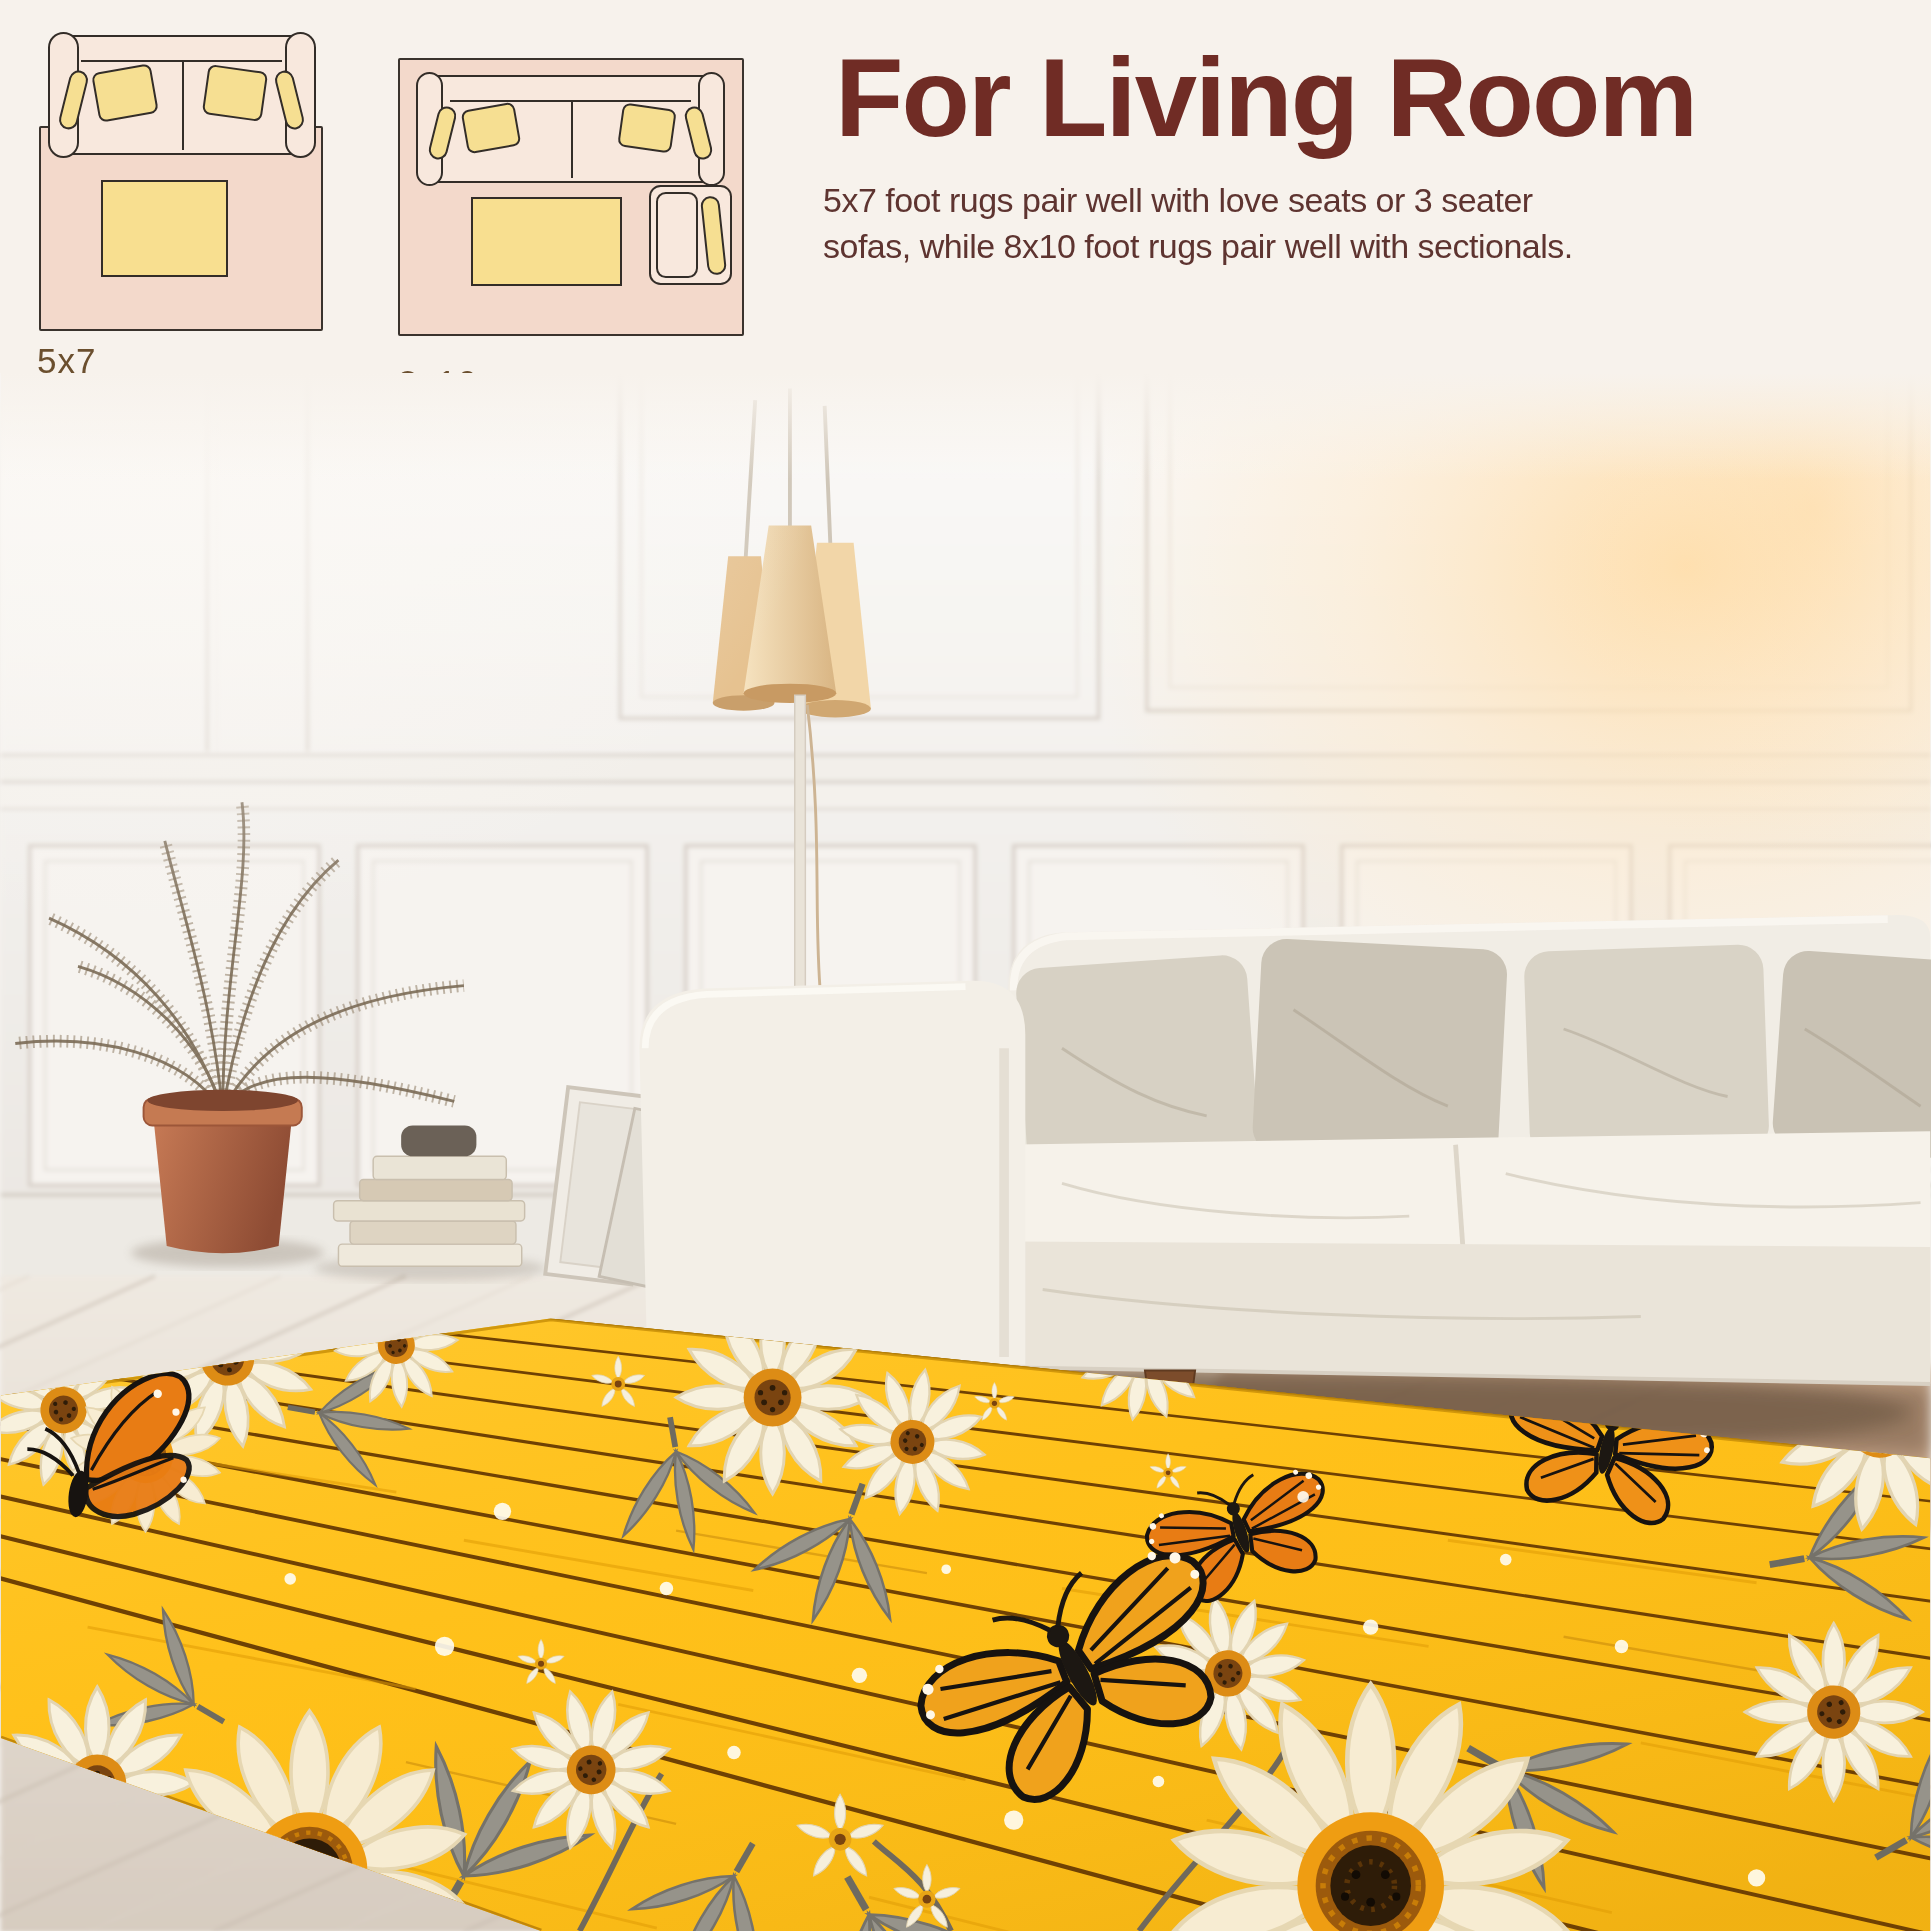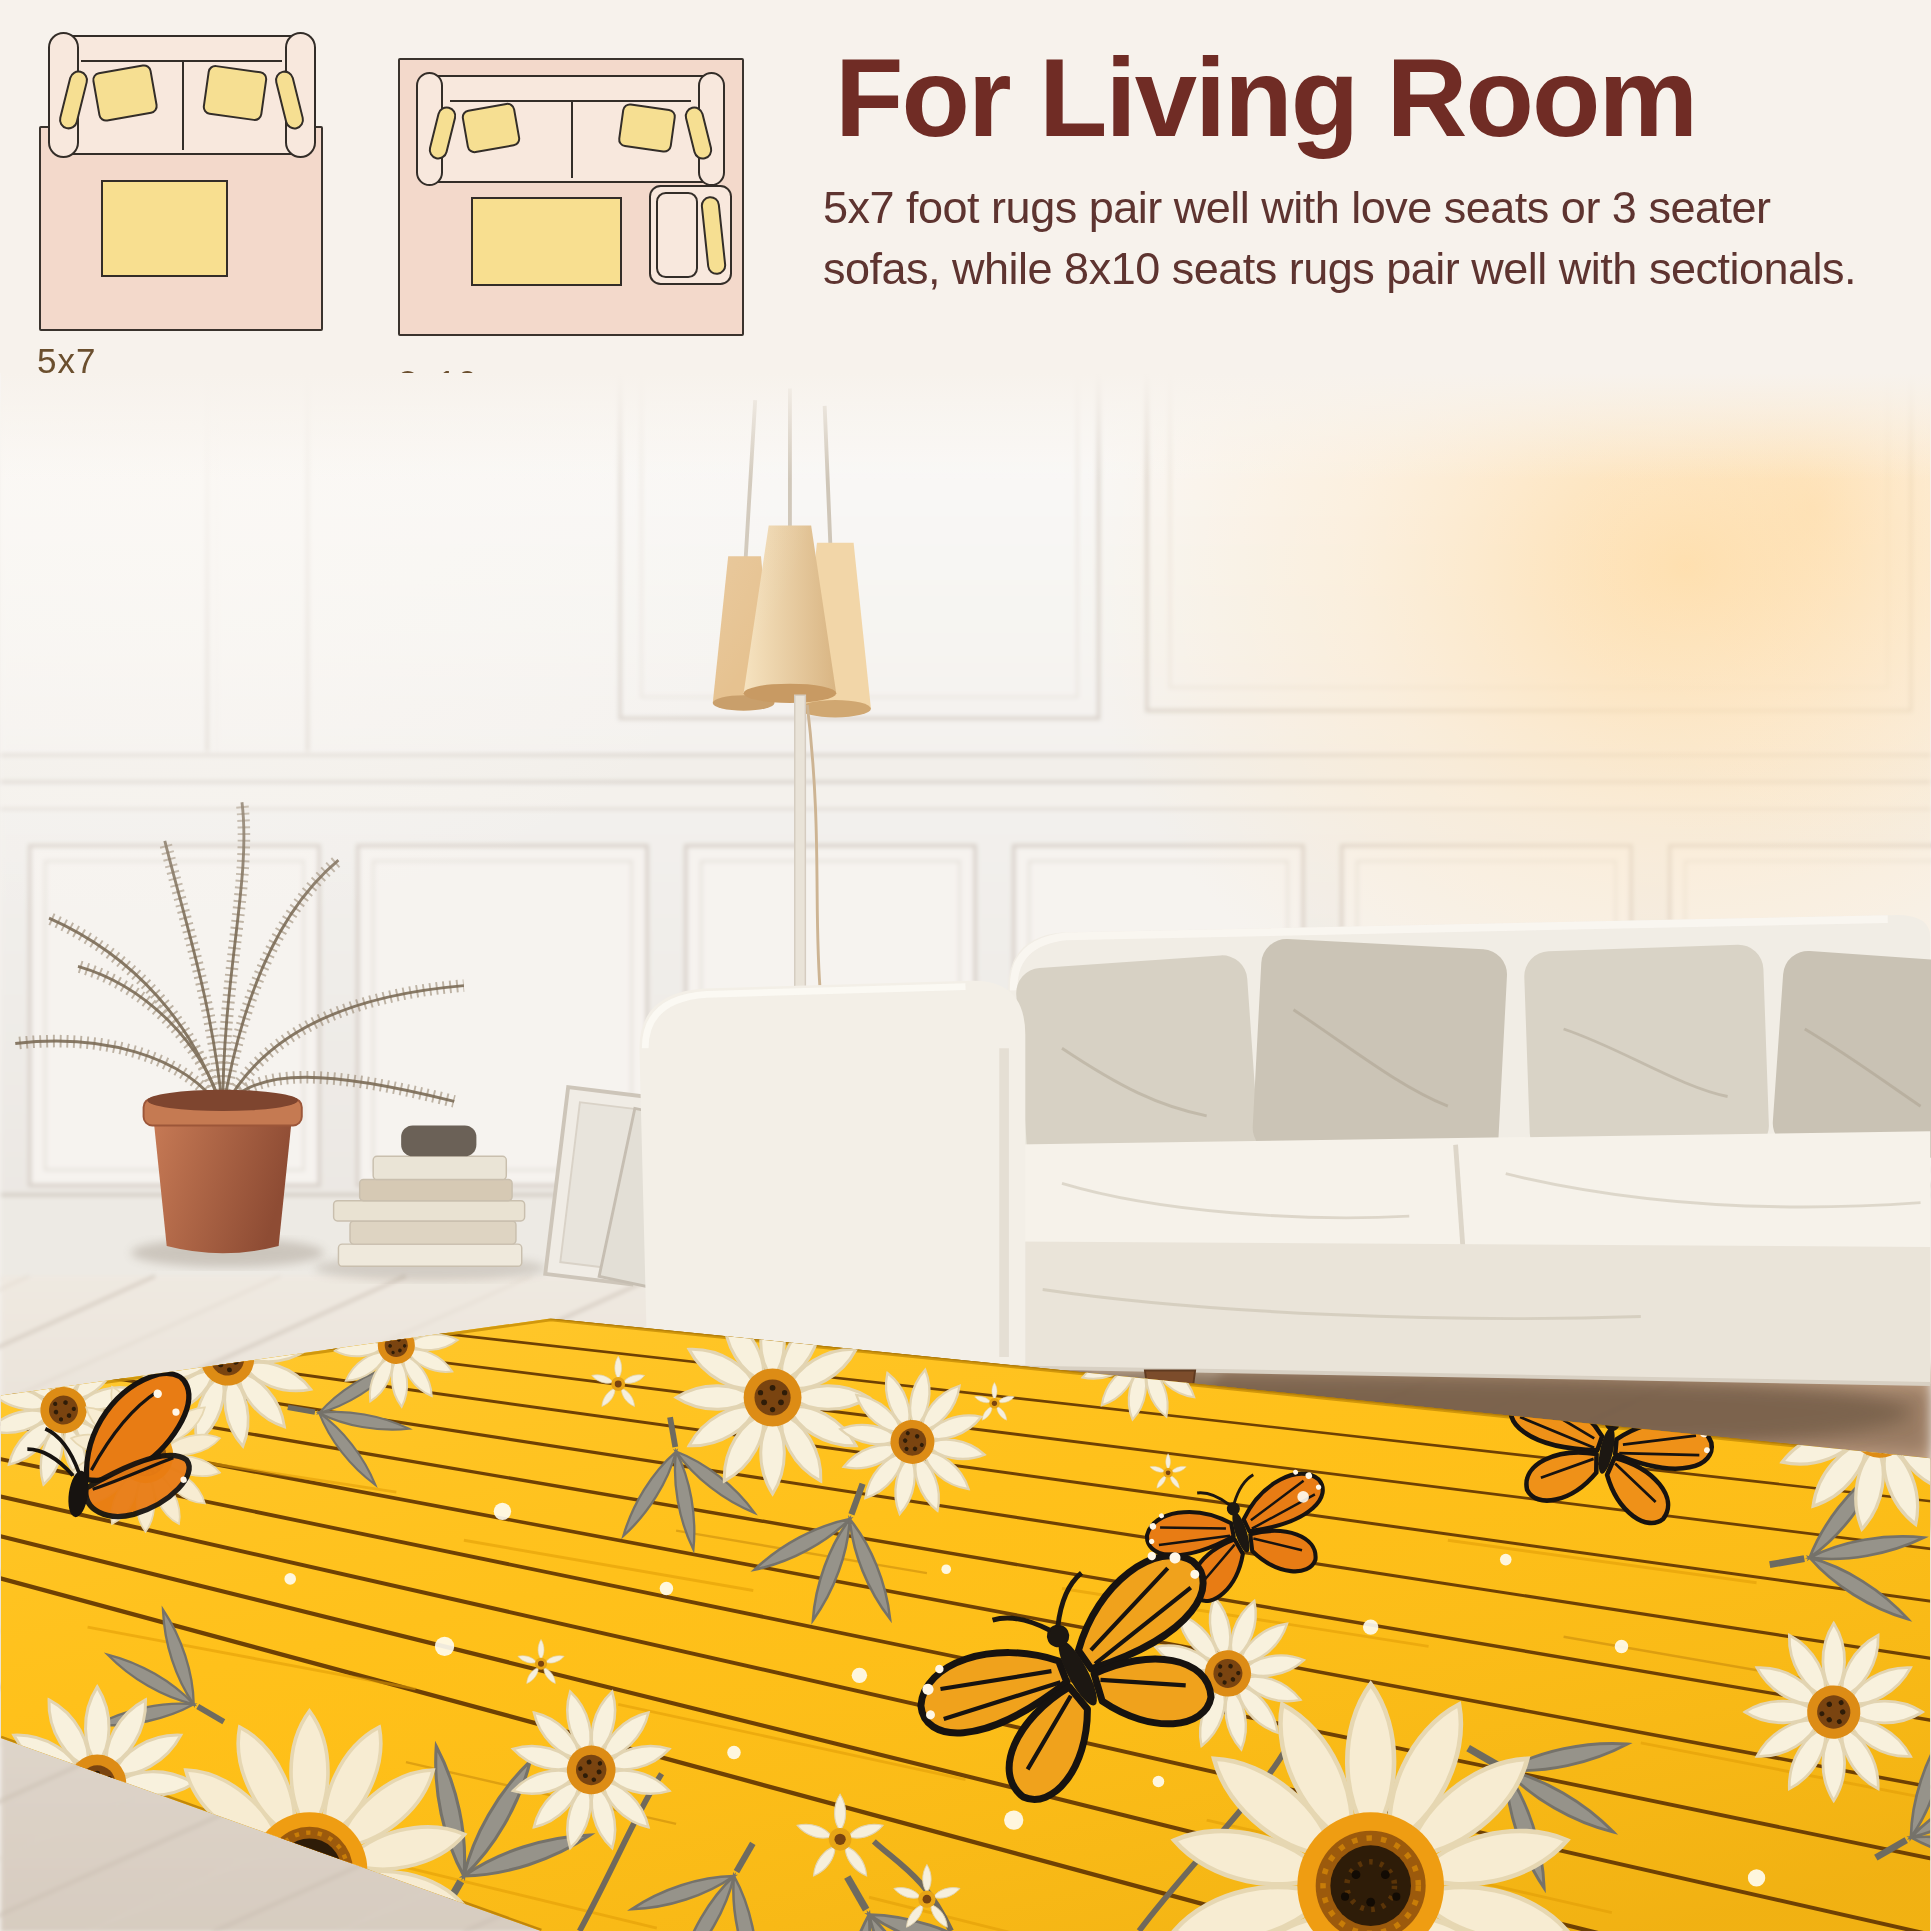--- a/index.html
+++ b/index.html
@@ -33,21 +33,21 @@
   .d-table{position:absolute;background:#f8df90;border:2.9px solid #332d28;}
   .diagram-57 .d-table{left:64px;top:145px;width:127px;height:97px;}
   .diagram-810 .d-table{left:73px;top:149px;width:151px;height:89px;}
   .d-chair{position:absolute;left:251px;top:137px;width:83px;height:100px;background:#f8e8dd;border:2.9px solid #332d28;border-radius:11.6px;}
   .d-chair-back{position:absolute;left:4.8px;top:4.8px;bottom:4.8px;width:42px;border:2.9px solid #332d28;border-radius:9.7px;}
   .d-chair-pillow{position:absolute;right:6.8px;top:8.7px;bottom:8.7px;width:19.3px;background:#f6df92;border:2.9px solid #332d28;border-radius:9.7px;transform:rotate(-6deg);}
   .d-label{position:absolute;left:0;right:0;bottom:-5.8px;text-align:left;font-size:35px;color:#6b4f2e;letter-spacing:1px;}
   .diagram-810 .d-label{bottom:-23px;}
   .copy{position:absolute;left:823px;top:27px;width:1108px;}
   .title{margin:12px;font-size:112px;line-height:1.06;font-weight:700;color:#702c25;letter-spacing:-1.9px;}
-  .desc{margin:19.3px 0 0 0;font-size:45px;line-height:1.36;color:#5e3430;letter-spacing:-0.5px;}
+  .desc{margin:19.3px 0 0 0;font-size:34px;line-height:1.36;color:#5e3430;letter-spacing:-0.5px;}
   
   .photo{position:absolute;left:0;top:373px;width:1931px;height:1558px;overflow:hidden;background:#f4f1ed;}
   .photo svg{display:block;}
 </style>
 </head>
 <body>
 
 <div class="canvas">
 
   <section class="top-band">
@@ -83,21 +83,21 @@
       <div class="d-table"></div>
       <div class="d-chair">
         <span class="d-chair-back"></span>
         <span class="d-chair-pillow"></span>
       </div>
       <figcaption class="d-label">8x10</figcaption>
     </figure>
 
     <div class="copy">
       <h1 class="title">For Living Room</h1>
-      <p class="desc"><span>5x7 foot rugs pair well with love seats or 3 seater</span><br><span>sofas, while 8x10 seats rugs pair well with sectionals.</span></p>
+      <p class="desc"><span>5x7 foot rugs pair well with love seats or 3 seater</span><br><span>sofas, while 8x10 foot rugs pair well with sectionals.</span></p>
     </div>
   </section>
 
   <section class="photo">
     <svg width="1931" height="1558" viewBox="0 0 2000 1615" xmlns="http://www.w3.org/2000/svg">
       <defs>
         <linearGradient id="wallG" x1="0" y1="0" x2="0" y2="1">
           <stop offset="0" stop-color="#fbfaf8"></stop>
             <stop offset="1" stop-color="#eae6e1"></stop>
         </linearGradient>

